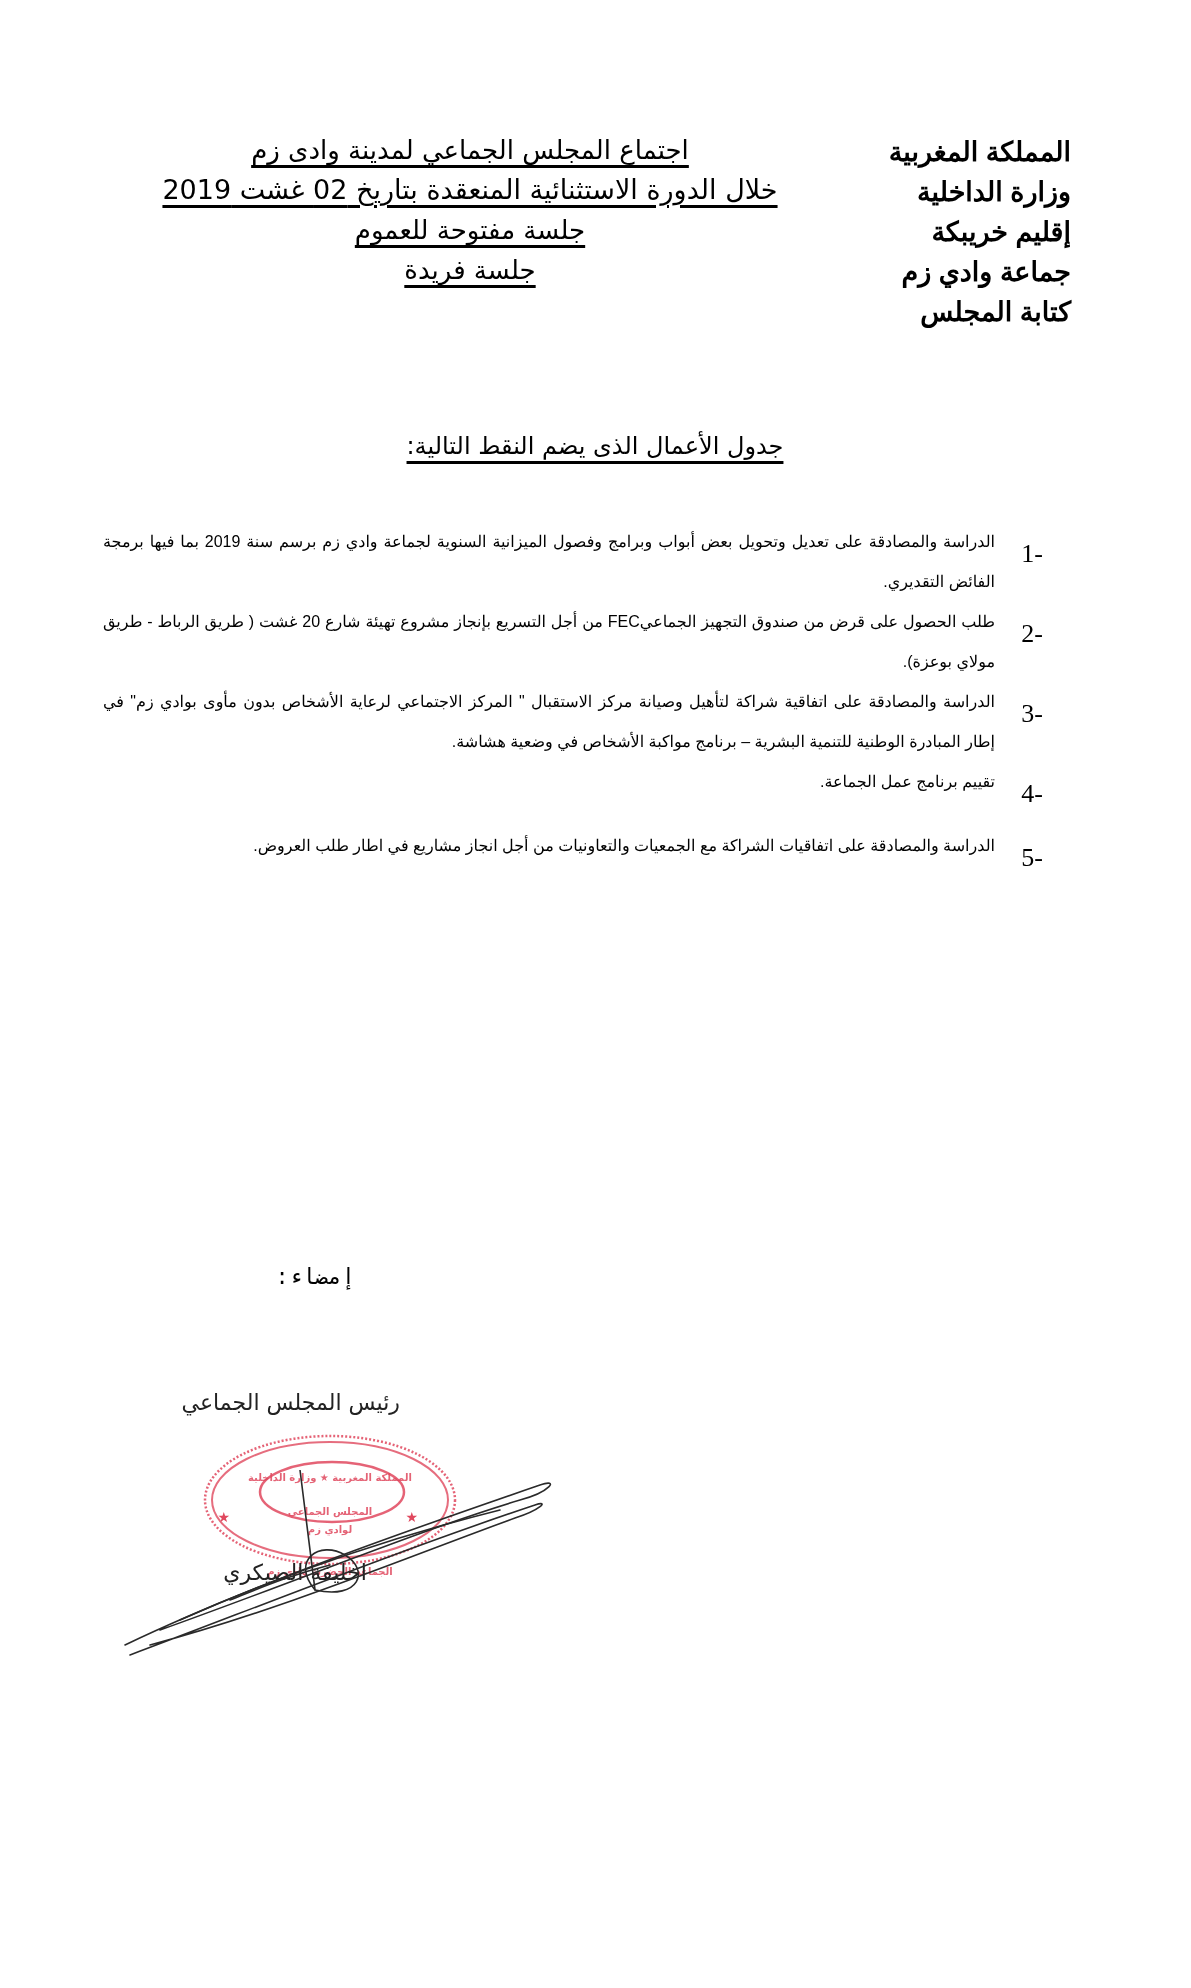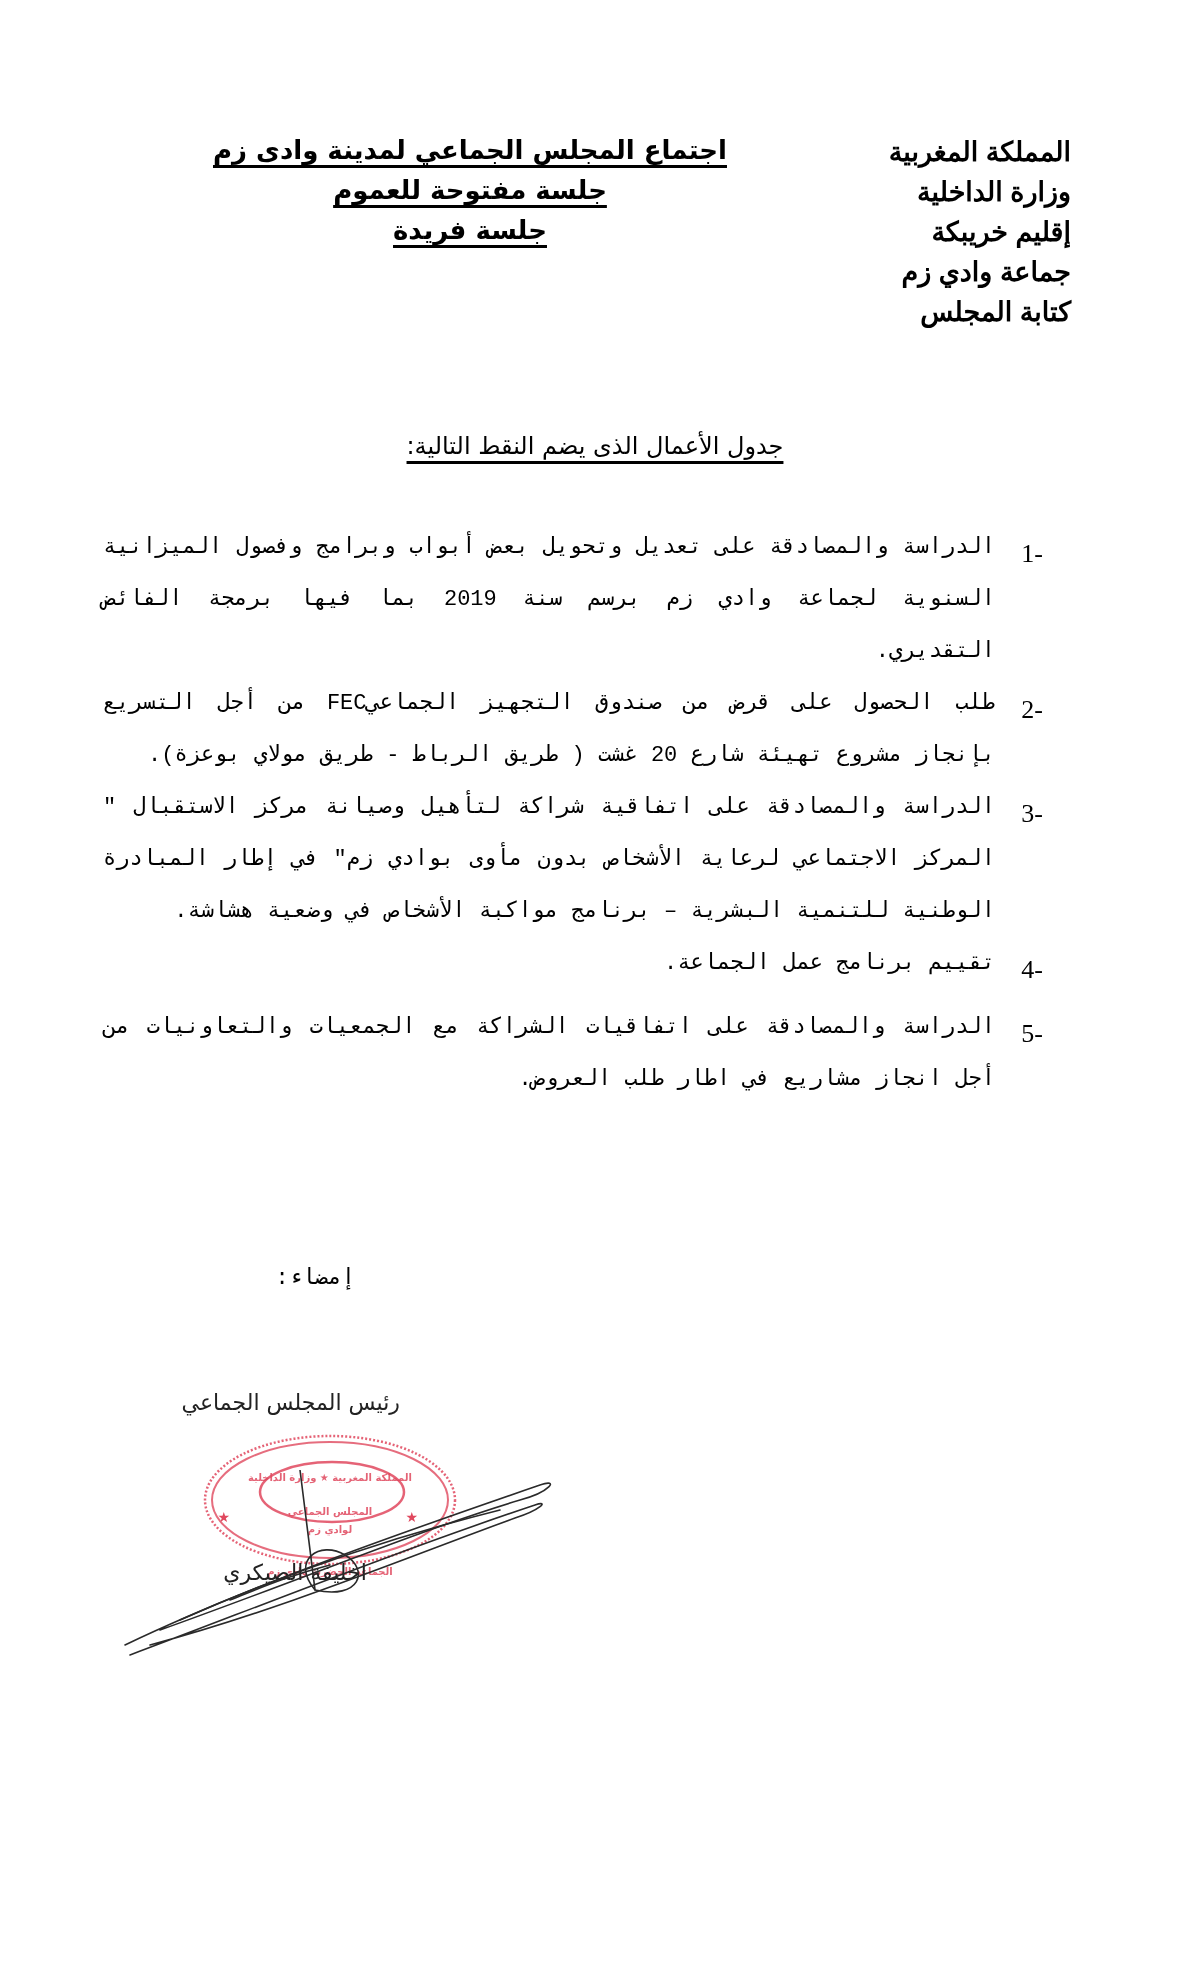--- a/index.html
+++ b/index.html
@@ -36,21 +36,21 @@
     
     .meeting-title {
       left: 150px;
       top: 130px;
       width: 640px;
       text-align: center;
       direction: rtl;
     }
     .meeting-title .t {
       font-family: "DejaVu Sans", sans-serif;
-      font-weight: bold;
+      font-weight: normal;
       font-size: 26px;
       line-height: 40px;
       text-decoration: underline;
       text-decoration-thickness: 3px;
       text-underline-offset: 6px;
       white-space: nowrap;
     }
     .meeting-title .t.wide { font-size: 27px; }
 
     
@@ -91,23 +91,23 @@
       text-align: right;
       font-family: "Liberation Serif", serif;
       font-size: 26px;
       direction: ltr;
       unicode-bidi: isolate;
     }
     .agenda-item .txt {
       flex: 1 1 auto;
       text-align: justify;
       text-align-last: right;
-      font-family: Liberation Mono, monospace;
-      font-size: 22px;
-      line-height: 52px;
+      font-family: Liberation Sans, sans-serif;
+      font-size: 16px;
+      line-height: 40px;
     }
 
     
     .sign-label {
       left: 255px;
       top: 1264px;
       width: 100px;
       text-align: right;
       direction: rtl;
       font-family: Liberation Mono, monospace;
@@ -170,20 +170,21 @@
 <div class="abs admin-header">
   <div class="line">المملكة المغربية</div>
   <div class="line">وزارة الداخلية</div>
   <div class="line">إقليم خريبكة</div>
   <div class="line">جماعة وادي زم</div>
   <div class="line">كتابة المجلس</div>
 </div>
 
 <div class="abs meeting-title">
   <div class="t">اجتماع المجلس الجماعي لمدينة وادى زم</div>
+  <div class="t wide">خلال الدورة الاستثنائية المنعقدة بتاريخ 02 غشت 2019</div>
   <div class="t">جلسة مفتوحة للعموم</div>
   <div class="t">جلسة فريدة</div>
 </div>
 
 <div class="abs agenda-heading">جدول الأعمال الذى يضم النقط التالية:</div>
 
 <div class="abs agenda">
   <div class="agenda-item">
     <span class="num">1-</span>
     <span class="txt">الدراسة والمصادقة على تعديل وتحويل بعض أبواب وبرامج وفصول الميزانية السنوية لجماعة وادي زم برسم سنة 2019 بما فيها برمجة الفائض التقديري.</span>

